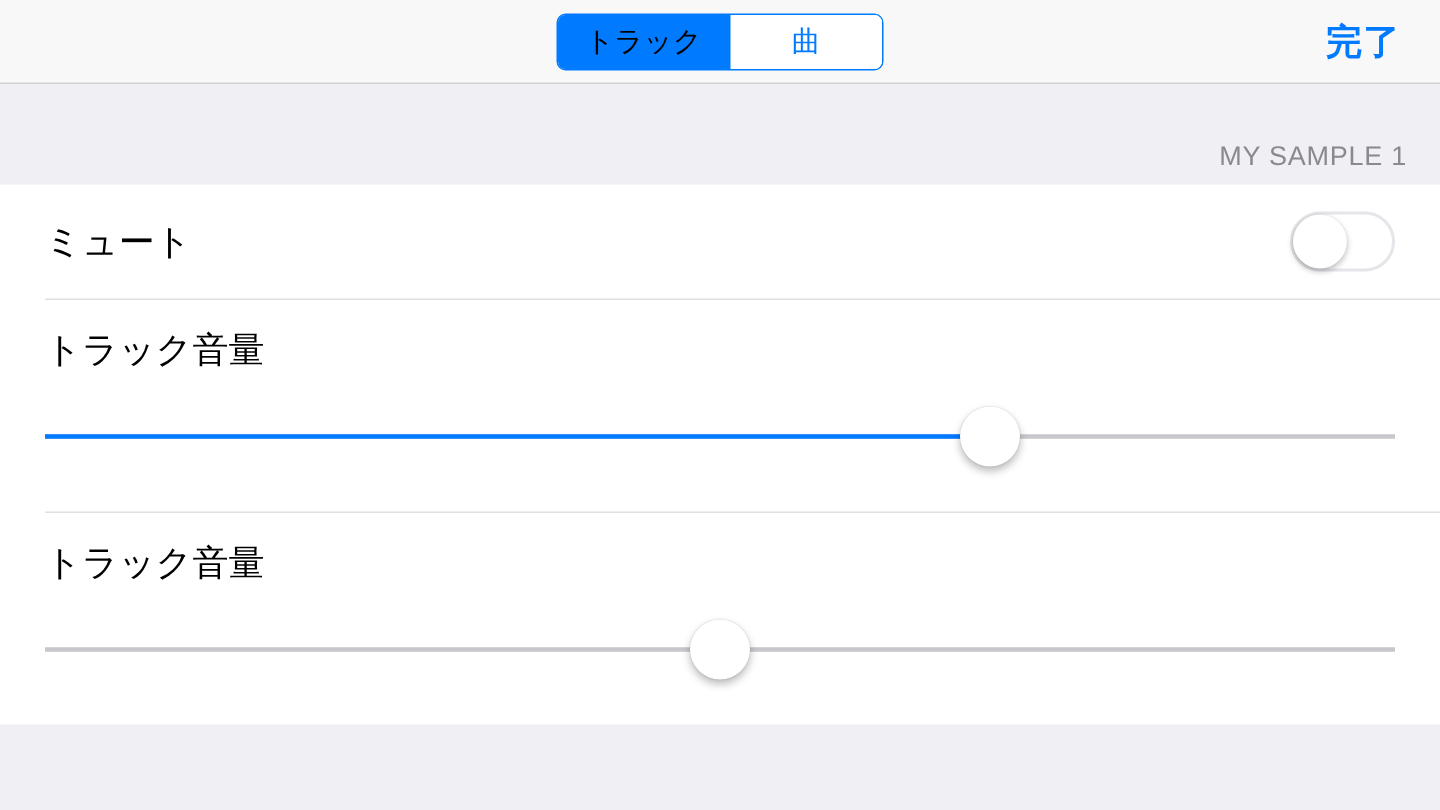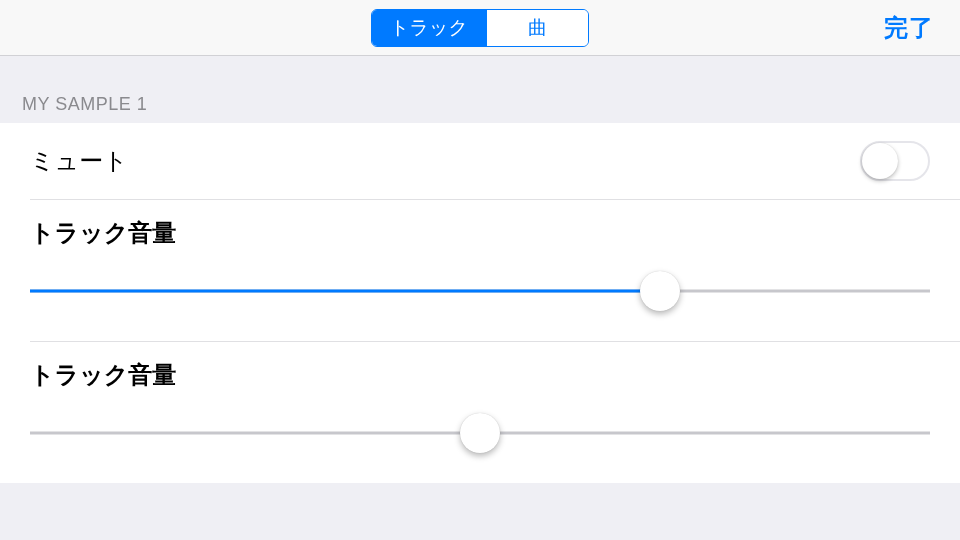--- a/index.html
+++ b/index.html
@@ -33,41 +33,42 @@
     display: flex;
     align-items: center;
     justify-content: center;
     font-size: 19px;
     color: #007aff;
     background: #fff;
     cursor: pointer;
     user-select: none;
   }
   .seg + .seg { border-left: 1.5px solid #007aff; }
-  .seg.active { background: #007aff; color: #ffffff; }
+  .seg.active { background: #007aff; color: #000000; }
   .done-btn {
     position: absolute;
     right: 26px;
     top: 0;
     height: 56px;
     display: flex;
     align-items: center;
     font-size: 24px;
     font-weight: 600;
     color: #007aff;
     cursor: pointer;
     letter-spacing: 1px;
   }
 
   
   .section-header {
     padding: 38px 22px 8px 22px;
     font-size: 18px;
     color: #8a8a8e;
     letter-spacing: 0.5px;
+    text-align: right;
   }
 
   
   .list {
     background: #fff;
   }
   .row {
     min-height: 76px;
     padding: 0 30px;
     display: flex;
@@ -116,21 +117,20 @@
     content: "";
     position: absolute;
     left: 30px; right: 0; top: 0;
     height: 1px;
     background: #e0e0e3;
   }
   .slider-label {
     font-size: 24px;
     color: #000;
     margin-bottom: 22px;
-    font-weight: bold;
   }
   .slider {
     position: relative;
     height: 40px;
   }
   .track {
     position: absolute;
     left: 0; right: 0;
     top: 50%;
     height: 3px;

